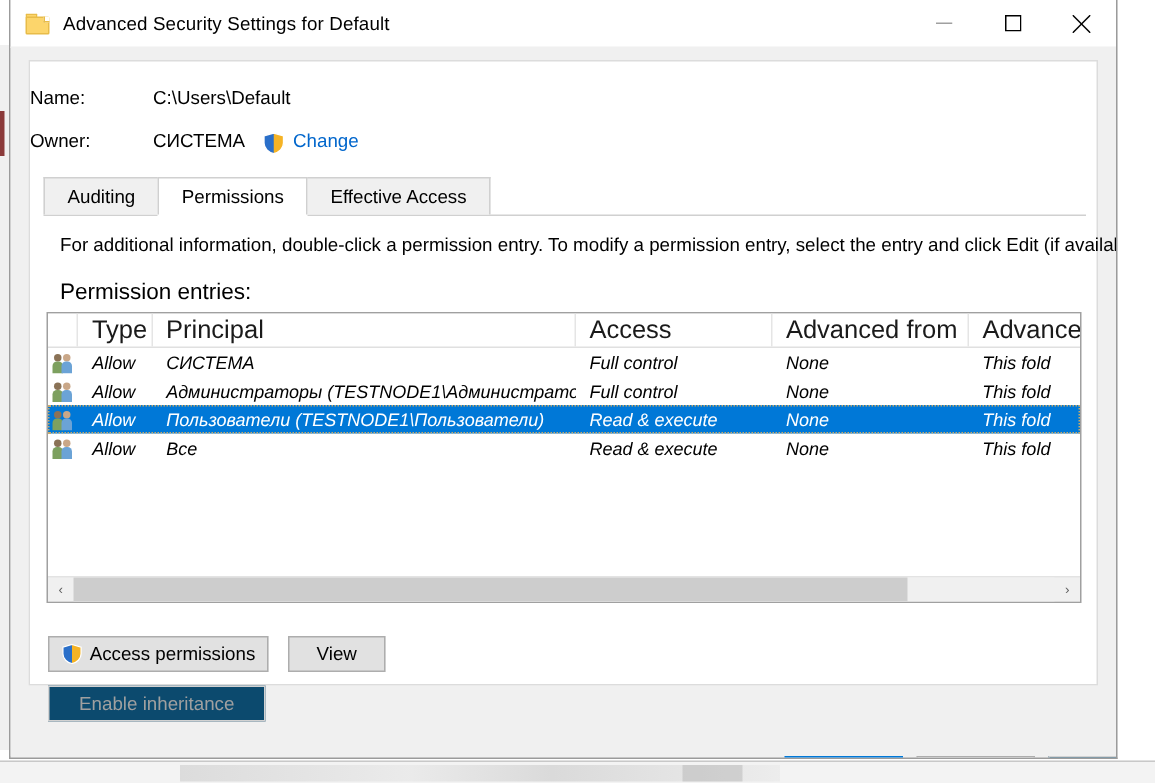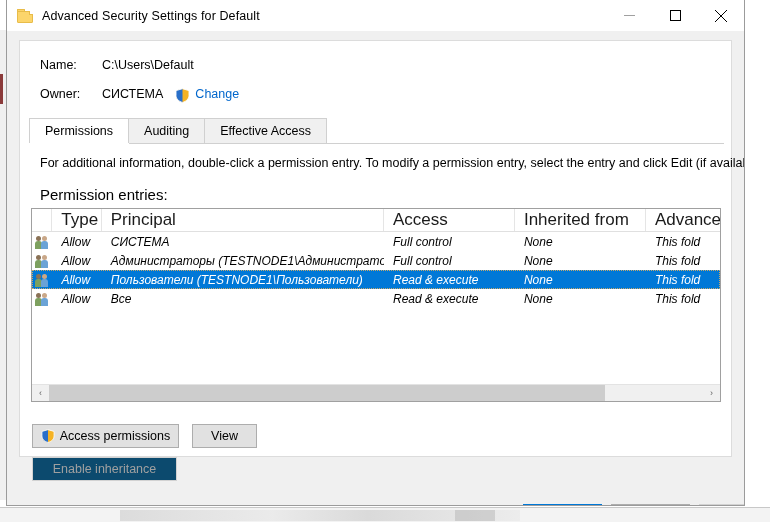--- a/index.html
+++ b/index.html
@@ -157,21 +157,20 @@
     width: 100%;
     font-size: 12.5px;
     color: #000000;
     display: flex;
     align-items: center;
   }
   .field-row.name  { top: 17px; }
   .field-row.owner { top: 45px; }
   .field-label {
     width: 82px;
-    padding-left: 20px;
     box-sizing: border-box;
   }
   .field-value { white-space: nowrap; }
 
   .shield {
     width: 15px; height: 15px;
     display: inline-block;
     margin-left: 12px;
     margin-right: 5px;
     position: relative;
@@ -477,41 +476,41 @@
           <svg width="15" height="15" viewBox="0 0 15 15">
             <path d="M7.5 0.7 L14 2.6 L14 7.4 C14 11 11 13.6 7.5 14.4 C4 13.6 1 11 1 7.4 L1 2.6 Z" fill="#f5b325"></path>
             <path d="M7.5 0.7 L1 2.6 L1 7.4 C1 11 4 13.6 7.5 14.4 Z" fill="#2a6fc9"></path>
             <path d="M7.5 0.7 L14 2.6 L14 7.4 C14 11 11 13.6 7.5 14.4 C4 13.6 1 11 1 7.4 L1 2.6 Z" fill="none" stroke="#ffffff" stroke-width="0.9"></path>
           </svg>
         </span>
         <span class="change-link">Change</span>
       </div>
 
       <div class="tabstrip">
+        <div class="tab">
+          <span>Auditing</span>
+        </div>
         <div class="tab active">
           <span>Permissions</span>
-        </div>
-        <div class="tab">
-          <span>Auditing</span>
         </div>
         <div class="tab">
           <span>Effective Access</span>
         </div>
       </div>
 
       <div class="info-text">For additional information, double-click a permission entry. To modify a permission entry, select the entry and click Edit (if available).</div>
       <div class="entries-label">Permission entries:</div>
 
       <div class="listview">
         <div class="lv-header">
           <div class="lv-th icon-col"></div>
           <div class="lv-th c-type">Type</div>
           <div class="lv-th c-prin">Principal</div>
           <div class="lv-th c-access">Access</div>
-          <div class="lv-th c-inh">Inherited from</div>
+          <div class="lv-th c-inh">Advanced from</div>
           <div class="lv-th c-app">Advanced t</div>
         </div>
 
         <div class="lv-rows">
 
           <div class="lv-row">
             <div class="lv-td icon-col">
               <span class="grp-icon">
                   <span class="p back">
                     <span class="head"></span>

